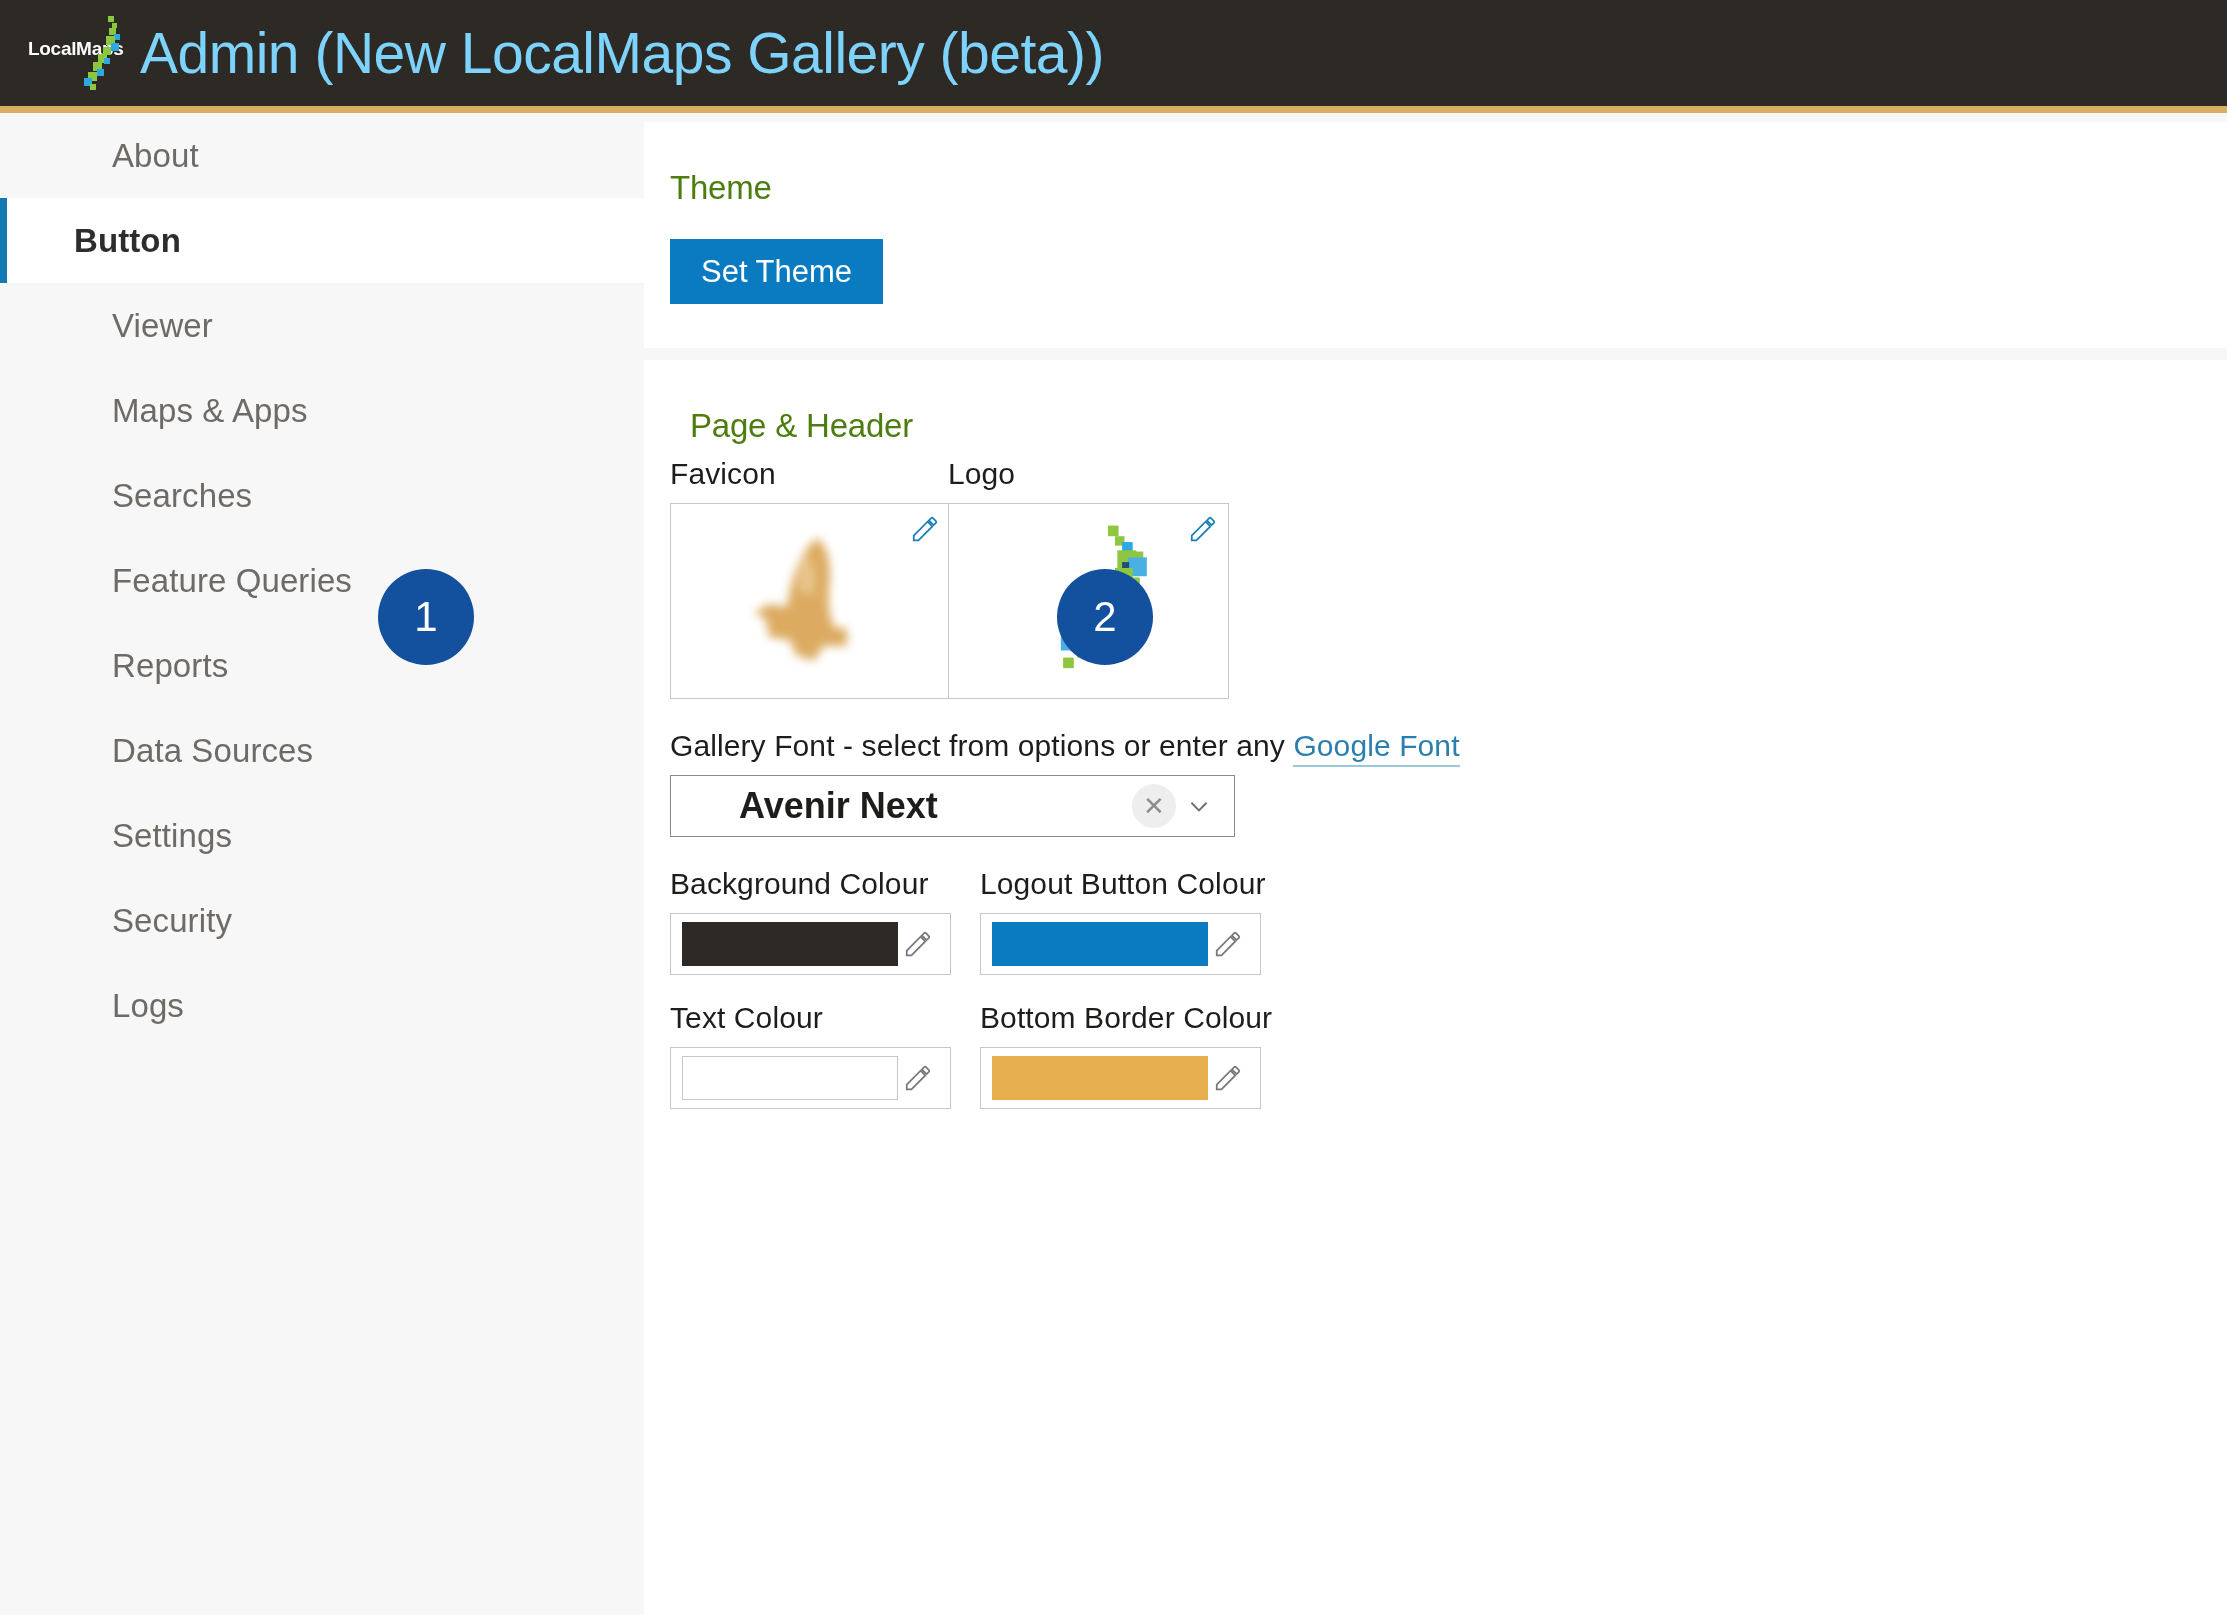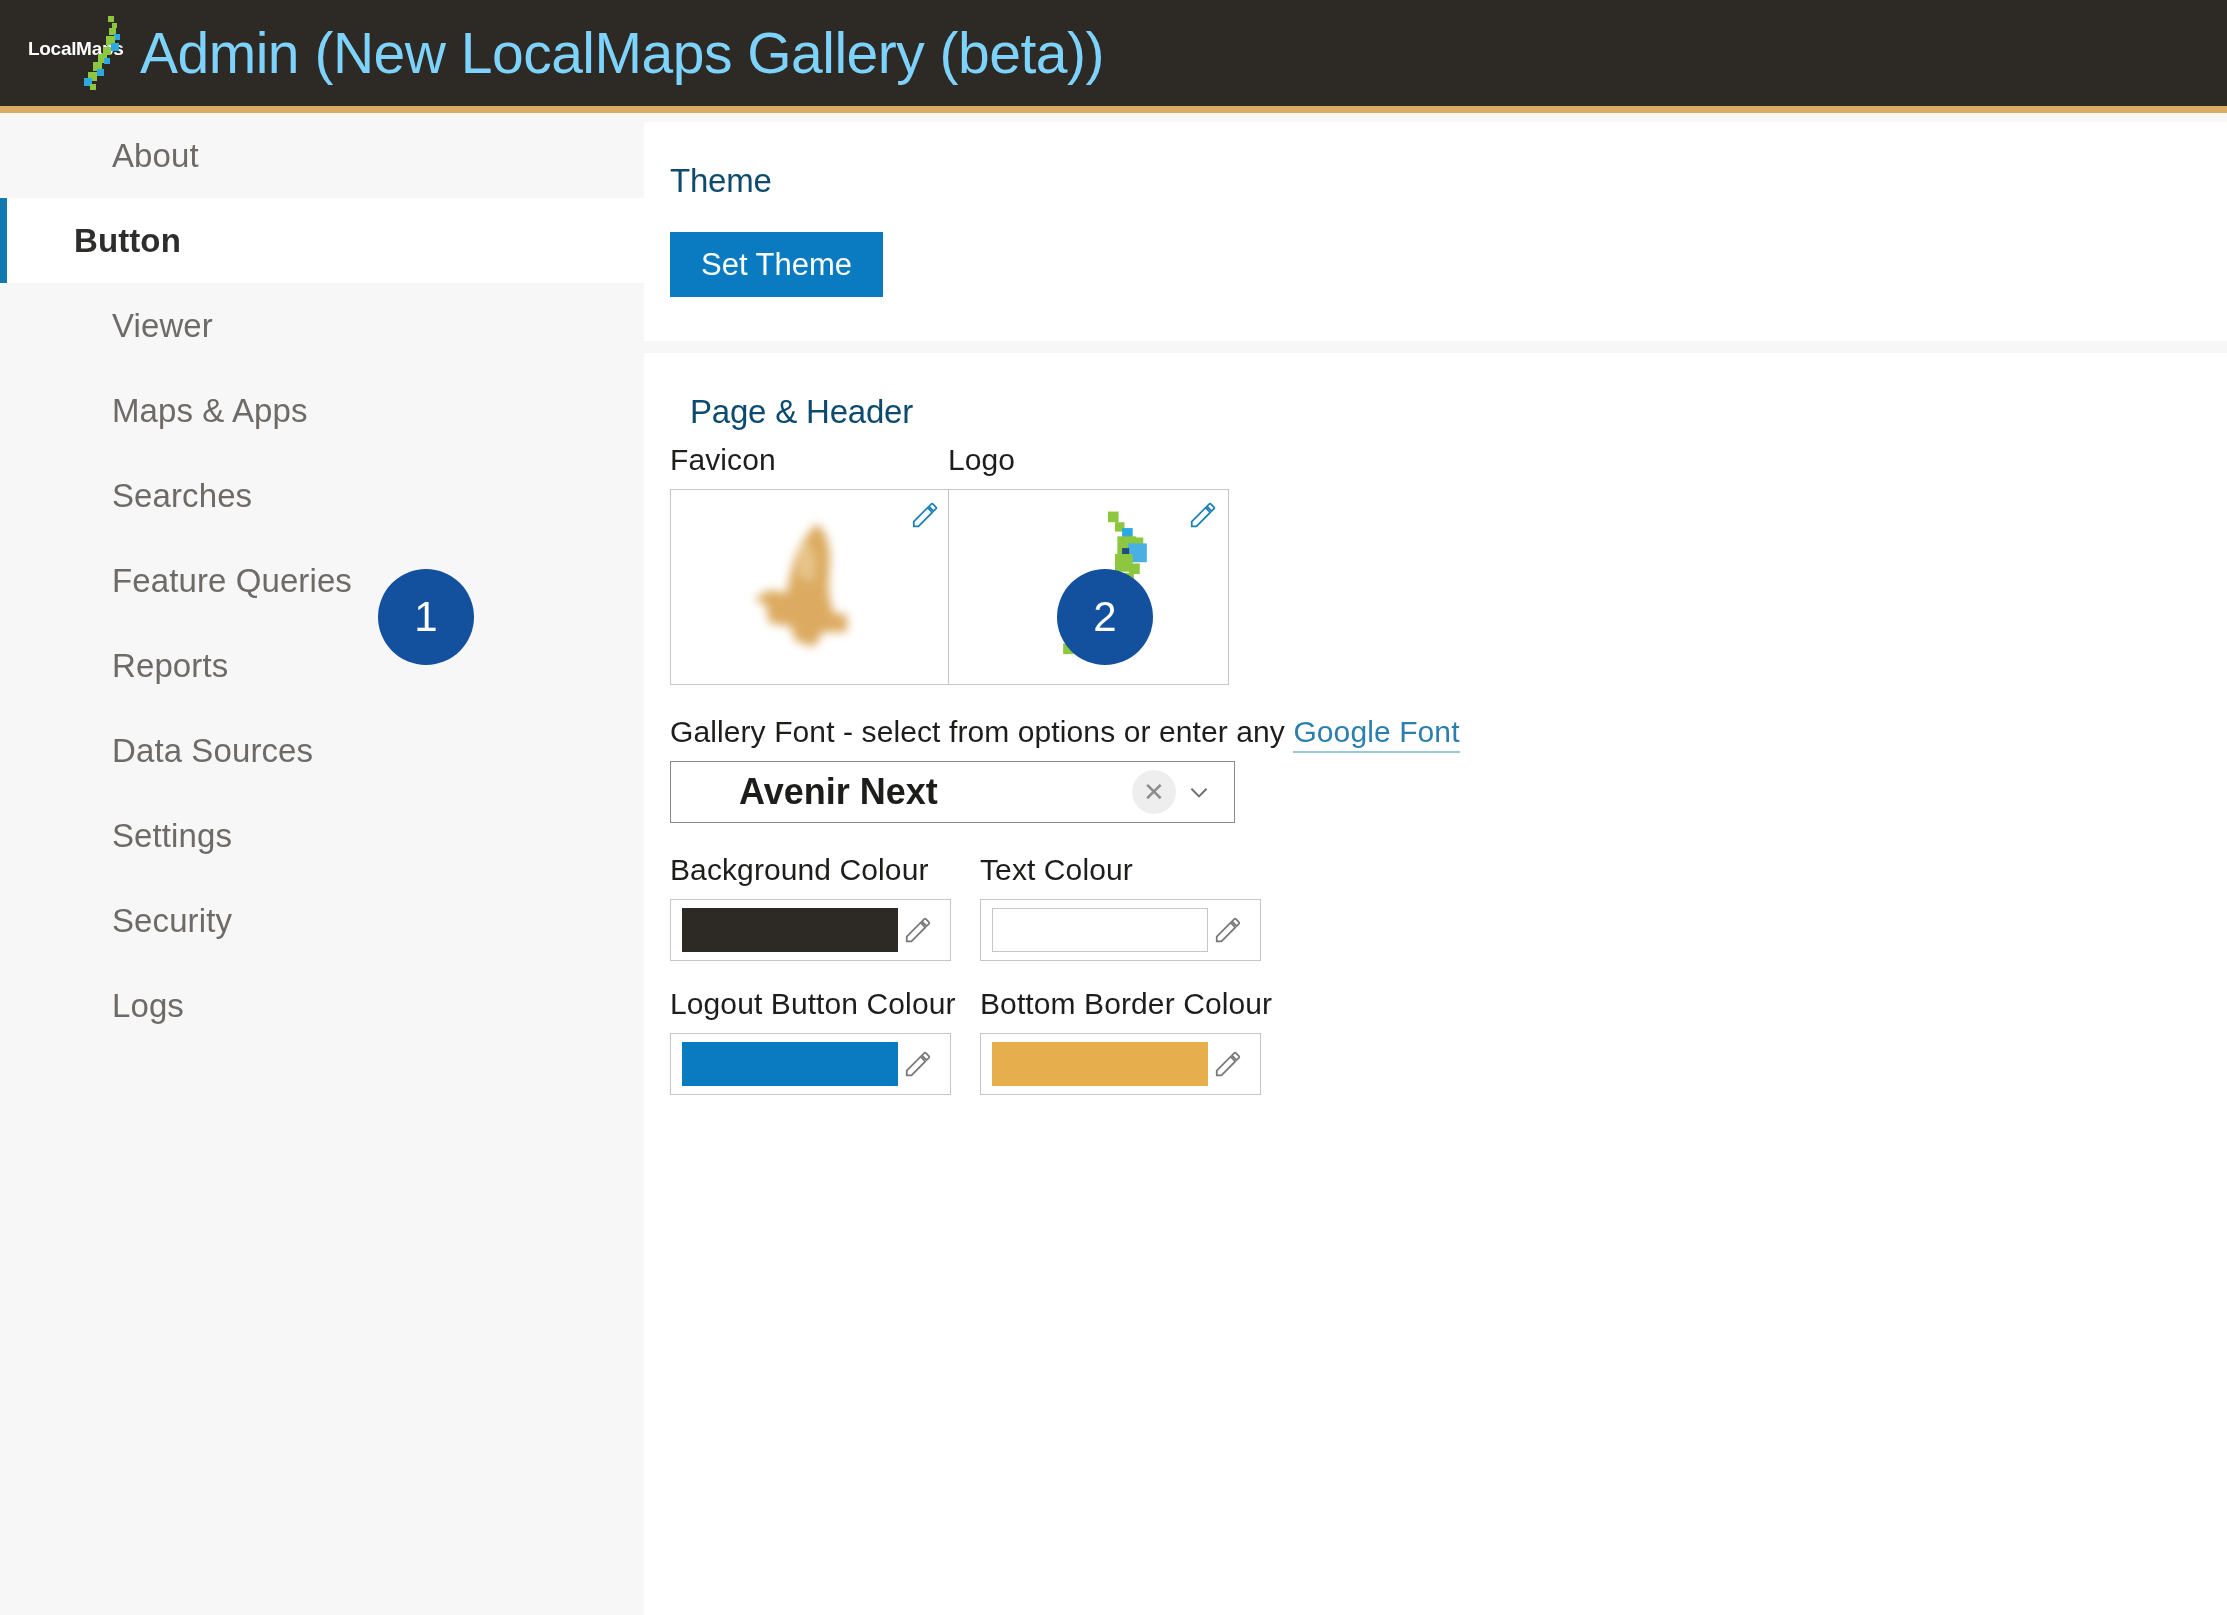--- a/index.html
+++ b/index.html
@@ -109,22 +109,22 @@
   }
   .panel-page {
     padding: 40px 0 60px 0;
     min-height: 1280px;
   }
   .panel-inner { padding-left: 26px; }
 
   .panel-heading {
     font-size: 33px;
     font-weight: 400;
-    color: #0c4a6e;
-    margin: 0 0 0 0;
+    color: #4d7c0f;
+    margin: 7px 0 0 0;
     letter-spacing: -0.2px;
   }
   .panel-heading.indented { padding-left: 20px; }
 
   .btn-primary {
     margin-top: 32px;
     background: #0b7bc1;
     color: #ffffff;
     border: none;
     font-family: "Liberation Sans", sans-serif;
@@ -406,33 +406,33 @@
             <label class="field-label">Background Colour</label>
             <div class="colour-box">
               <span class="swatch" style="background: rgb(45, 42, 37);"></span>
               <svg class="pencil-grey" viewBox="0 0 24 24">
                 <path d="M3 17.25 L3 21 L6.75 21 L17.81 9.94 L14.06 6.19 L3 17.25 Z M20.71 7.04 a1 1 0 0 0 0-1.41 l-2.34-2.34 a1 1 0 0 0-1.41 0 l-1.83 1.83 3.75 3.75 1.83-1.83 Z" fill="none" stroke="#787878" stroke-width="1.4"></path>
               </svg>
             </div>
           </div>
 
           <div class="colour-cell">
+            <label class="field-label">Logout Button Colour</label>
+            <div class="colour-box">
+              <span class="swatch" style="background: rgb(11, 123, 193);"></span>
+              <svg class="pencil-grey" viewBox="0 0 24 24">
+                <path d="M3 17.25 L3 21 L6.75 21 L17.81 9.94 L14.06 6.19 L3 17.25 Z M20.71 7.04 a1 1 0 0 0 0-1.41 l-2.34-2.34 a1 1 0 0 0-1.41 0 l-1.83 1.83 3.75 3.75 1.83-1.83 Z" fill="none" stroke="#787878" stroke-width="1.4"></path>
+              </svg>
+            </div>
+          </div>
+
+          <div class="colour-cell">
             <label class="field-label">Text Colour</label>
             <div class="colour-box">
               <span class="swatch outlined" style="background: rgb(255, 255, 255);"></span>
-              <svg class="pencil-grey" viewBox="0 0 24 24">
-                <path d="M3 17.25 L3 21 L6.75 21 L17.81 9.94 L14.06 6.19 L3 17.25 Z M20.71 7.04 a1 1 0 0 0 0-1.41 l-2.34-2.34 a1 1 0 0 0-1.41 0 l-1.83 1.83 3.75 3.75 1.83-1.83 Z" fill="none" stroke="#787878" stroke-width="1.4"></path>
-              </svg>
-            </div>
-          </div>
-
-          <div class="colour-cell">
-            <label class="field-label">Logout Button Colour</label>
-            <div class="colour-box">
-              <span class="swatch" style="background: rgb(11, 123, 193);"></span>
               <svg class="pencil-grey" viewBox="0 0 24 24">
                 <path d="M3 17.25 L3 21 L6.75 21 L17.81 9.94 L14.06 6.19 L3 17.25 Z M20.71 7.04 a1 1 0 0 0 0-1.41 l-2.34-2.34 a1 1 0 0 0-1.41 0 l-1.83 1.83 3.75 3.75 1.83-1.83 Z" fill="none" stroke="#787878" stroke-width="1.4"></path>
               </svg>
             </div>
           </div>
 
           <div class="colour-cell">
             <label class="field-label">Bottom Border Colour</label>
             <div class="colour-box">
               <span class="swatch" style="background: rgb(231, 174, 77);"></span>

